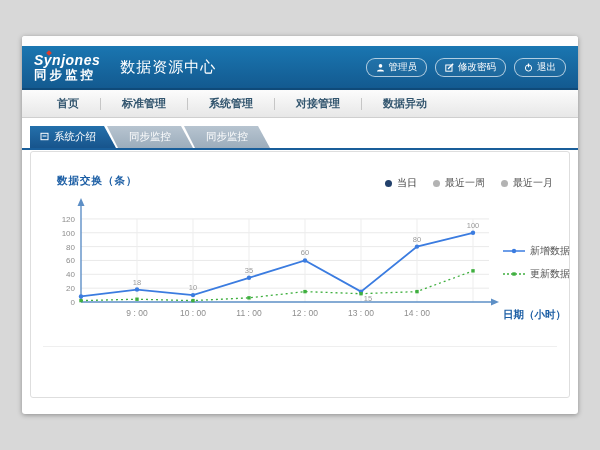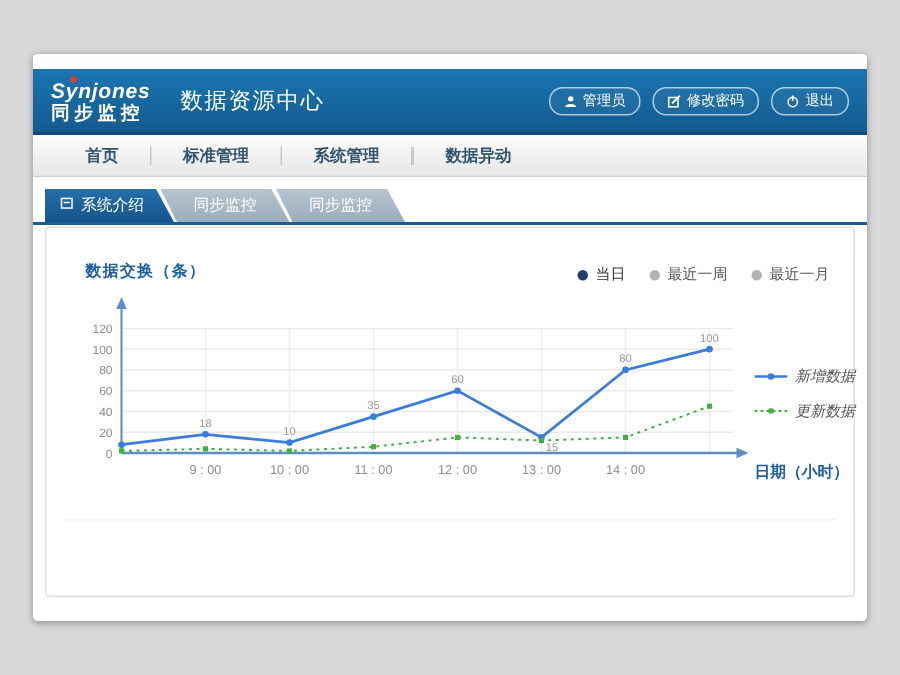--- a/index.html
+++ b/index.html
@@ -41,21 +41,21 @@
          background:#fff;box-sizing:border-box;}
   .filters{position:absolute;top:24px;right:16px;display:flex;gap:16px;align-items:center;}
   .radio-item{display:flex;align-items:center;gap:5px;font-size:10px;color:#555;cursor:pointer;}
   .radio-dot{width:7px;height:7px;border-radius:50%;background:#b3b3b3;}
   .radio-item.sel .radio-dot{background:#22406b;}
   .radio-item.sel{color:#333;}
   .ylabel{position:absolute;left:26px;top:22px;color:#1d5fa5;font-size:10.5px;font-weight:bold;letter-spacing:1px;}
   .chart-row{position:absolute;left:10px;top:44px;display:flex;}
   .right-col{width:70px;display:flex;flex-direction:column;margin-left:2px;}
   .slegend{margin-top:48px;display:flex;flex-direction:column;gap:9px;}
-  .slegend-row{display:flex;align-items:center;gap:5px;font-size:10px;color:#555;white-space:nowrap;font-style:italic;}
+  .slegend-row{display:flex;align-items:center;gap:5px;font-size:10px;color:#555;white-space:nowrap;}
   .xlabel{margin-top:27px;color:#1d5fa5;font-size:10.5px;font-weight:bold;white-space:nowrap;}
   .panel-divider{position:absolute;left:12px;right:12px;top:194px;border-top:1px solid #efefef;}
   .note{position:absolute;left:30px;top:203px;font-size:8.5px;color:#8d8d8d;letter-spacing:.3px;}
   .note b{color:#d9382c;font-weight:normal;}
 </style>
 </head>
 <body>
 
 <div class="stage">
   <div class="card">
@@ -99,20 +99,21 @@
       </div>
     </div>
 
     <div class="nav">
       <div class="nav-item">首页</div>
       <div class="nav-sep"></div>
       <div class="nav-item">标准管理</div>
       <div class="nav-sep"></div>
       <div class="nav-item">系统管理</div>
       <div class="nav-sep"></div>
+      <div class="nav-item">对接管理</div>
       <div class="nav-sep"></div>
       <div class="nav-item">数据异动</div>
     </div>
 
     <div class="content">
       <div class="tabs">
         <div class="tab active">
           <span class="ticon"><svg width="9" height="9" viewBox="0 0 9 9">
                 <rect x="1" y="1.3" width="7" height="6.4" fill="none" stroke="#fff" stroke-width="1"></rect>
                 <path d="M2.5 4 L6.5 4" stroke="#fff" stroke-width="1"></path>

